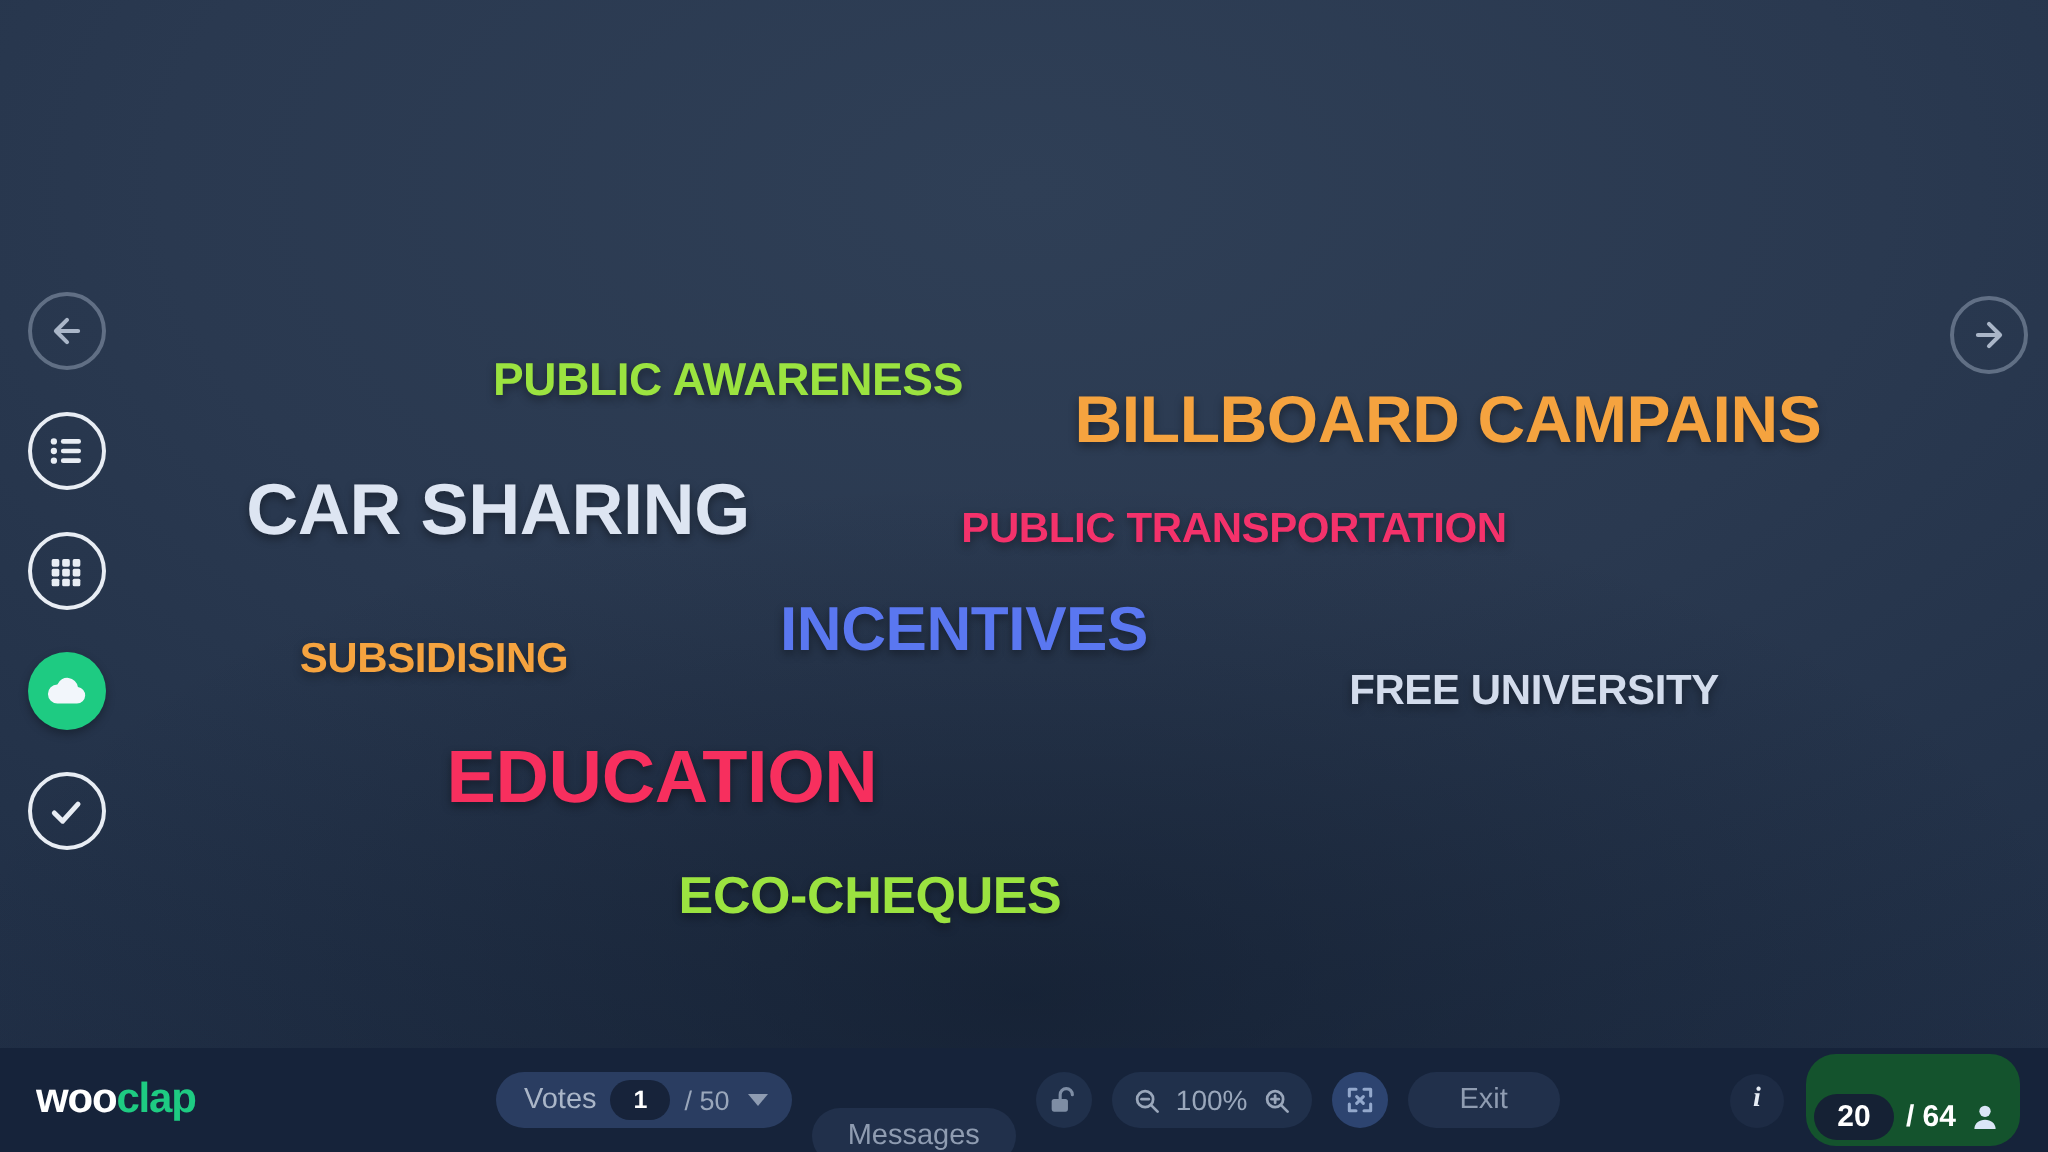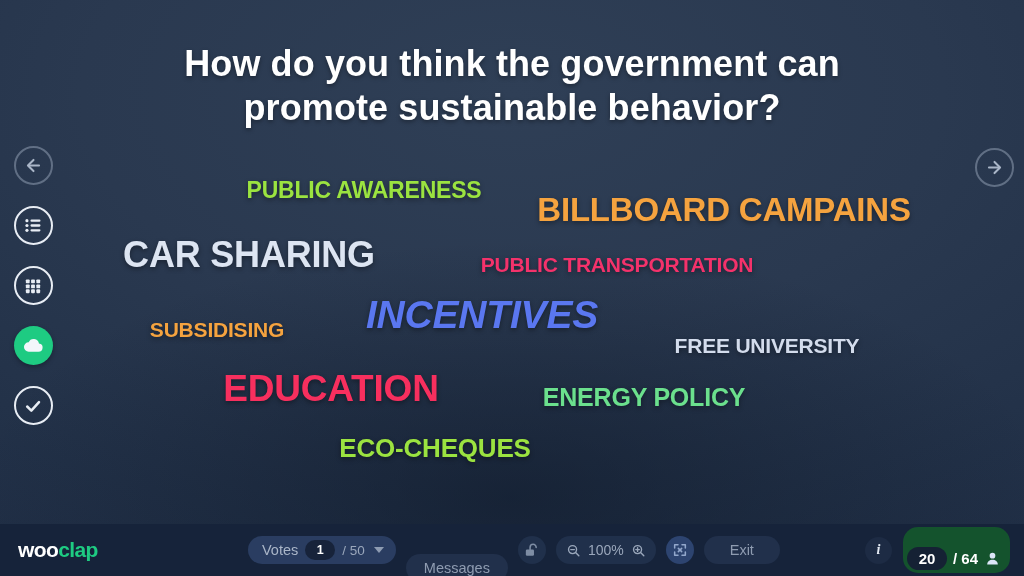--- a/index.html
+++ b/index.html
@@ -249,32 +249,30 @@
   }
   svg { display: block; }
 </style>
 </head>
 <body>
 
 <div id="app">
 
   <div id="stage">
 
-    <div class="question">How do you think the government can promote sustainable behavior?</div>
 
     <div id="cloud">
         <span class="word" style="color: rgb(155, 227, 64); font-size: 23px; left: 364px; top: 190px;">PUBLIC AWARENESS</span>
         <span class="word" style="color: rgb(245, 163, 63); font-size: 33px; left: 724px; top: 210px;">BILLBOARD CAMPAINS</span>
         <span class="word" style="color: rgb(221, 229, 242); font-size: 36px; left: 249px; top: 255px;">CAR SHARING</span>
         <span class="word" style="color: rgb(244, 50, 107); font-size: 21px; left: 617px; top: 265px;">PUBLIC TRANSPORTATION</span>
-        <span class="word" style="color: rgb(90, 119, 240); font-size: 39px; left: 482px; top: 315px; font-style: italic;">INCENTIVES</span>
+        <span class="word" style="color: rgb(90, 119, 240); font-size: 31px; left: 482px; top: 315px;">INCENTIVES</span>
         <span class="word" style="color: rgb(245, 163, 63); font-size: 21px; left: 217px; top: 330px;">SUBSIDISING</span>
         <span class="word" style="color: rgb(211, 220, 236); font-size: 21px; left: 767px; top: 346px;">FREE UNIVERSITY</span>
         <span class="word" style="color: rgb(247, 47, 94); font-size: 37px; left: 331px; top: 389px;">EDUCATION</span>
-        <span class="word" style="color: rgb(107, 224, 141); font-size: 25px; left: 644px; top: 397px;">ENERGY POLICY</span>
         <span class="word" style="color: rgb(155, 227, 64); font-size: 26px; left: 435px; top: 448px;">ECO-CHEQUES</span>
       </div>
 
     <div class="rail-left">
       <div class="circ-btn ghost">
         <svg width="19" height="19" viewBox="0 0 24 24" fill="none" stroke="#aab6c8" stroke-width="2.6" stroke-linecap="round" stroke-linejoin="round">
           <line x1="19" y1="12" x2="6" y2="12"></line>
           <polyline points="12,5 5,12 12,19"></polyline>
         </svg>
       </div>

